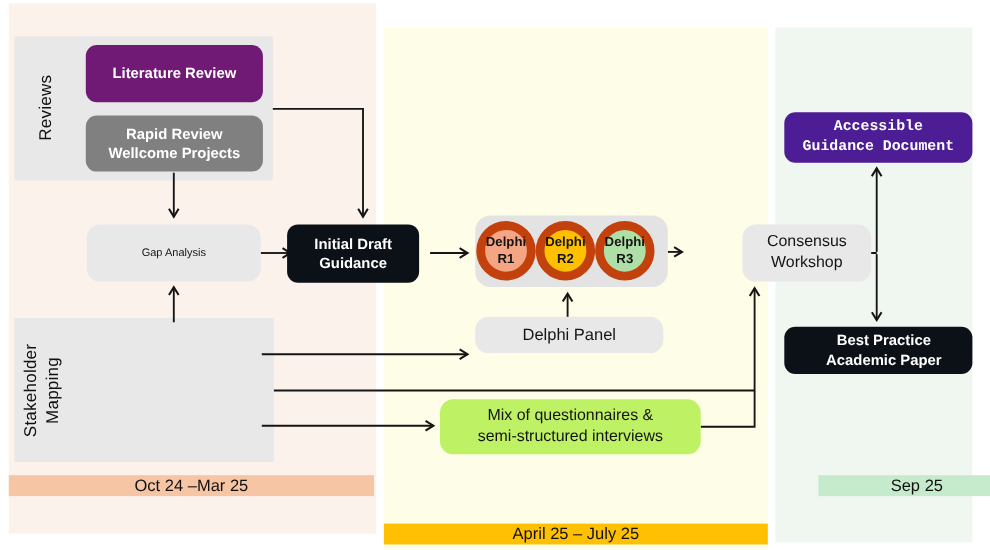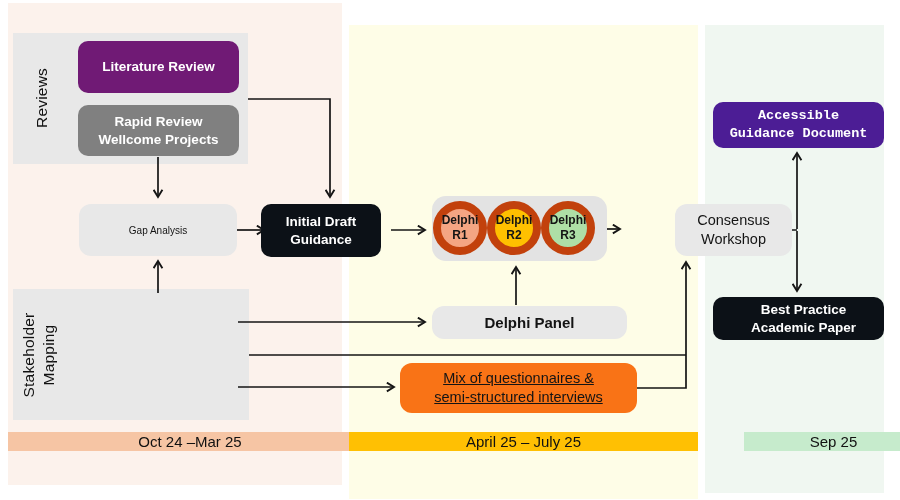--- a/index.html
+++ b/index.html
@@ -46,21 +46,21 @@
     box-sizing: border-box;
   }
   .gbox { background: #808080; color: #ffffff; border-radius: 10px; font-size: 13.5px; font-weight: 600; }
   .box-literature   { left: 78px; top: 41px;  width: 161px; height: 52px; }
   .box-rapid        { left: 78px; top: 105px; width: 161px; height: 51px; }
   .box-researchers  { left: 78px; top: 295px; width: 161px; height: 52px; }
   .box-policymakers { left: 78px; top: 362px; width: 161px; height: 51px; }
 
   .pbox { background: #E8E8E8; color: #141414; border-radius: 12px; font-size: 14.5px; font-weight: 500; }
   .box-gap       { left: 79px;  top: 204px; width: 158px; height: 52px; font-size: 10px; }
-  .box-panel     { left: 432px; top: 306px; width: 195px; height: 33px; font-size: 15px; font-weight: bold; }
+  .box-panel     { left: 432px; top: 288px; width: 171px; height: 33px; font-size: 15px; }
   .box-mix       { left: 400px; top: 363px; width: 237px; height: 50px; }
   .box-consensus { left: 627px; top: 204px; width: 117px; height: 52px; margin-left: 48px; }
 
   .kbox { background: #0C1117; color: #ffffff; border-radius: 10px; font-size: 13.5px; font-weight: 600; }
   .box-initial    { left: 261px; top: 204px; width: 120px; height: 53px; }
   .box-accessible { left: 713px; top: 102px; width: 171px; height: 46px; }
   .box-bestpaper  { left: 713px; top: 297px; width: 171px; height: 43px; }
 
   .delphi-container {
     position: absolute;
@@ -136,37 +136,37 @@
     <path d="M797 231 V291" marker-end="url(#arrow)"></path>
   </svg>
 
   <div class="node gbox box-literature" style="background: #701a75;">Literature Review</div>
   <div class="node gbox box-rapid" style="background: rgb(128, 128, 128);">Rapid Review
 Wellcome Projects</div>
 
 
   <div class="node pbox box-gap" style="background: rgb(232, 232, 232);">Gap Analysis</div>
   <div class="node pbox box-panel" style="background: rgb(232, 232, 232);">Delphi Panel</div>
-  <div class="node pbox box-mix" style="background: #f97316; text-decoration: underline;">Mix of questionnaires &amp;
+  <div class="node pbox box-mix" style="background: #bef264;">Mix of questionnaires &amp;
 semi-structured interviews</div>
   <div class="node pbox box-consensus" style="background: rgb(232, 232, 232);">Consensus
 Workshop</div>
 
   <div class="node kbox box-initial" style="background: rgb(12, 17, 23);">Initial Draft
 Guidance</div>
   <div class="node kbox box-accessible" style="background: #4c1d95; font-family: Liberation Mono, monospace;">Accessible
 Guidance Document</div>
   <div class="node kbox box-bestpaper" style="background: rgb(12, 17, 23); padding-left: 10px;">Best Practice
 Academic Paper</div>
 
   <div class="delphi-container" style="background: rgb(227, 227, 227);"></div>
   <div class="circle circle-r1" style="background: rgb(244, 165, 131);">Delphi
 R1</div>
   <div class="circle circle-r2" style="background: rgb(255, 192, 0);">Delphi
 R2</div>
   <div class="circle circle-r3" style="background: rgb(174, 223, 166);">Delphi
 R3</div>
 
-  <div class="bar bar-1" style="background: rgb(246, 197, 164); padding-left: 16px;">Oct 24 –Mar 25</div>
-  <div class="bar bar-2" style="background: rgb(255, 192, 3);">April 25 – July 25</div>
+  <div class="bar bar-1" style="background: rgb(246, 197, 164);">Oct 24 –Mar 25</div>
+  <div class="bar bar-2" style="background: rgb(255, 192, 3); margin-top: 44px;">April 25 – July 25</div>
   <div class="bar bar-3" style="background: rgb(198, 235, 204);">Sep 25</div>
 
 </div>
 
 </body></html>

